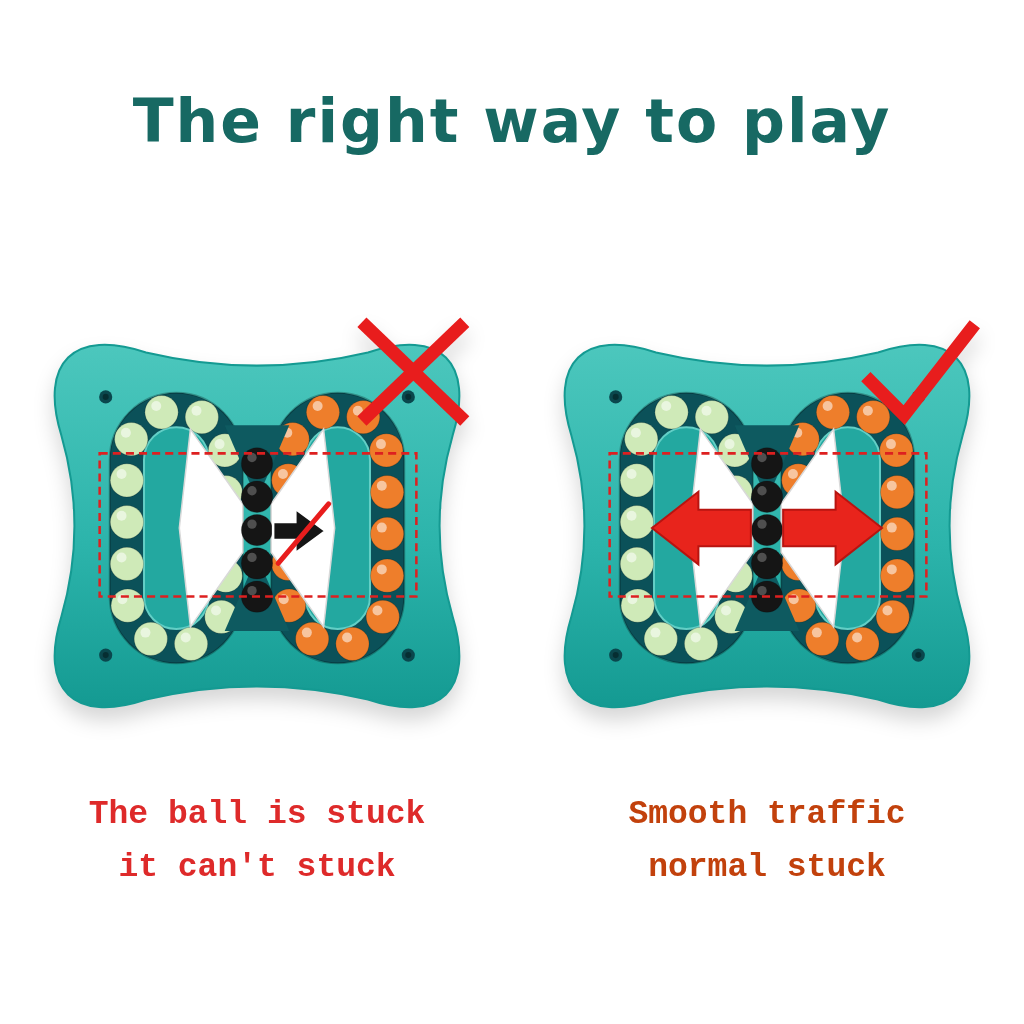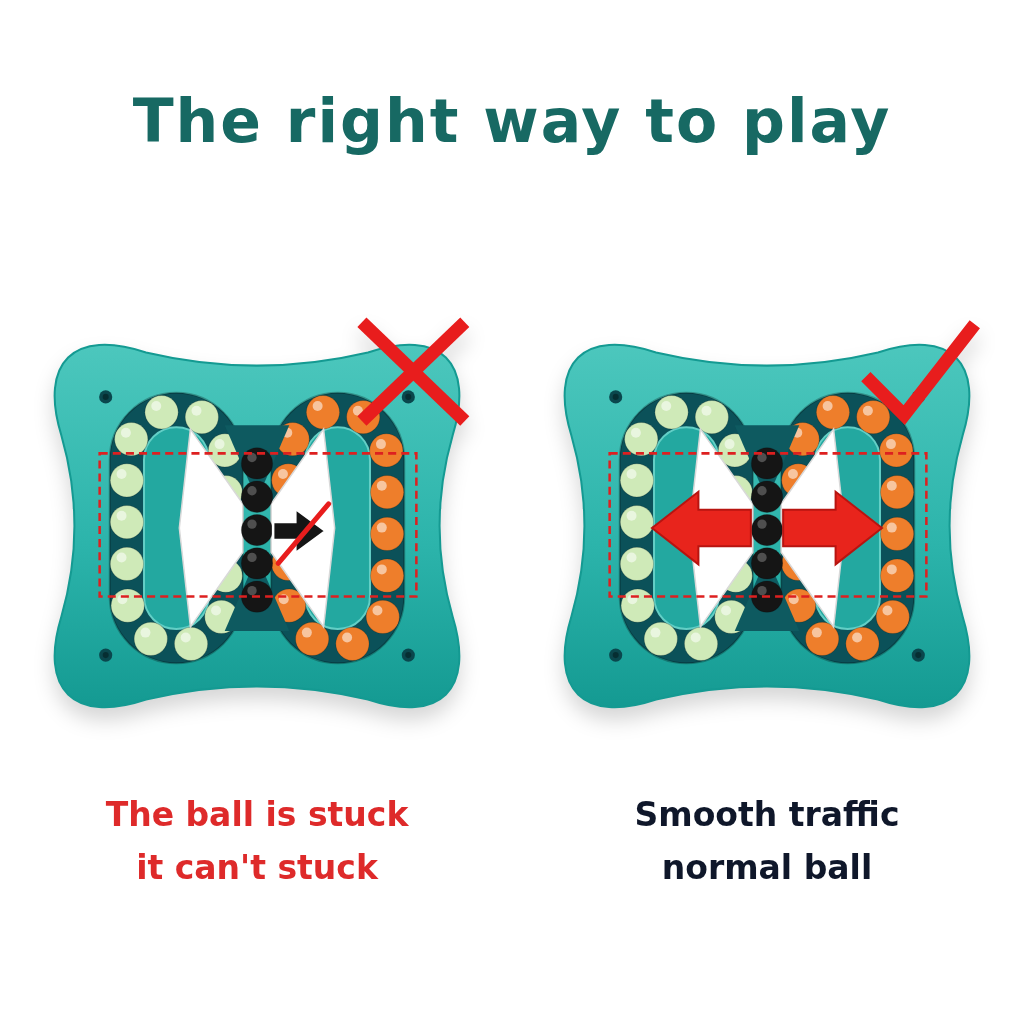--- a/index.html
+++ b/index.html
@@ -28,21 +28,21 @@
   .groove { fill:var(--groove-teal,#0b5159); stroke:rgba(0,0,0,0.25); stroke-width:2; }
   .island { fill:var(--island-teal,#23a8a0); stroke:var(--island-edge,#63cfc6); stroke-width:2; }
   .white-piece { fill:var(--white,#ffffff); stroke:#d9d9d9; stroke-width:1.5; }
   .wedge { fill:var(--wedge-teal,#0e5a60); }
   .dash-rect { fill:none; stroke:var(--dash-red,#dd2020); stroke-width:2.5; stroke-dasharray:8 5; }
   .black-arrow { fill:var(--bead-black,#151515); stroke:#ffffff; stroke-width:2.5; }
   .slash { stroke:var(--mark-red,#e81d1d); stroke-width:5; stroke-linecap:round; }
   .mark { stroke:var(--mark-red,#e81d1d); stroke-width:13; fill:none; }
   .red-arrow { fill:var(--arrow-red,#e8241c); stroke:var(--arrow-red-dark,#b81410); stroke-width:2; }
   figcaption {
-    margin-top:50px; font-size:33px; font-weight:600; line-height:1.62;
+    margin-top:50px; font-size:33px; font-weight:600; line-height:1.62;font-family:Liberation Mono, monospace;
   }
   figcaption p { margin:0; }
 </style>
 </head>
 <body>
 
 <div class="page">
 
   <h1 class="title">The right way to play</h1>
 
@@ -270,20 +270,20 @@
           </g>
         <rect class="dash-rect" x="74" y="138" width="314" height="142"></rect>
         <g>
           <polygon class="red-arrow" points="116,212 162,176 162,194 214,194 214,230 162,230 162,248"></polygon>
           <polygon class="red-arrow" points="344,212 298,176 298,194 246,194 246,230 298,230 298,248"></polygon>
         </g>
         <g>
           <polyline class="mark" points="328,62 366,100 436,10"></polyline>
         </g>
       </svg>
-      <figcaption style="color: #0f172a;">
+      <figcaption style="color: #c2410c;">
         <p>Smooth traffic</p>
-        <p>normal ball</p>
+        <p>normal stuck</p>
       </figcaption>
     </figure>
 
   </div>
 </div>
 
 </body></html>

